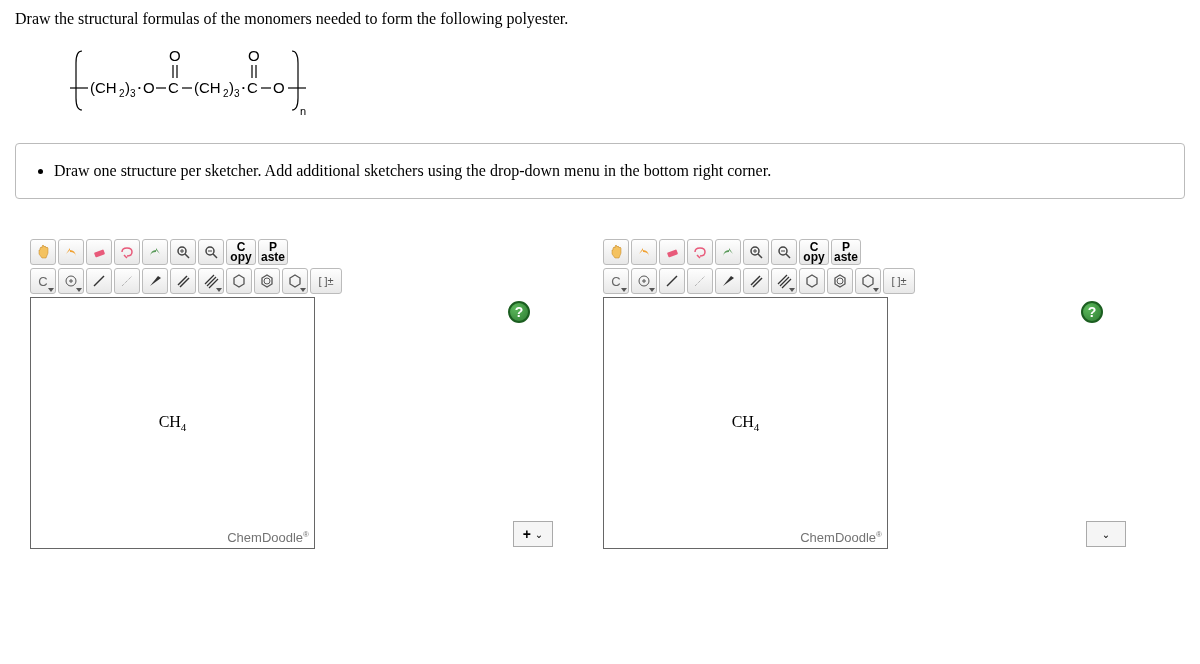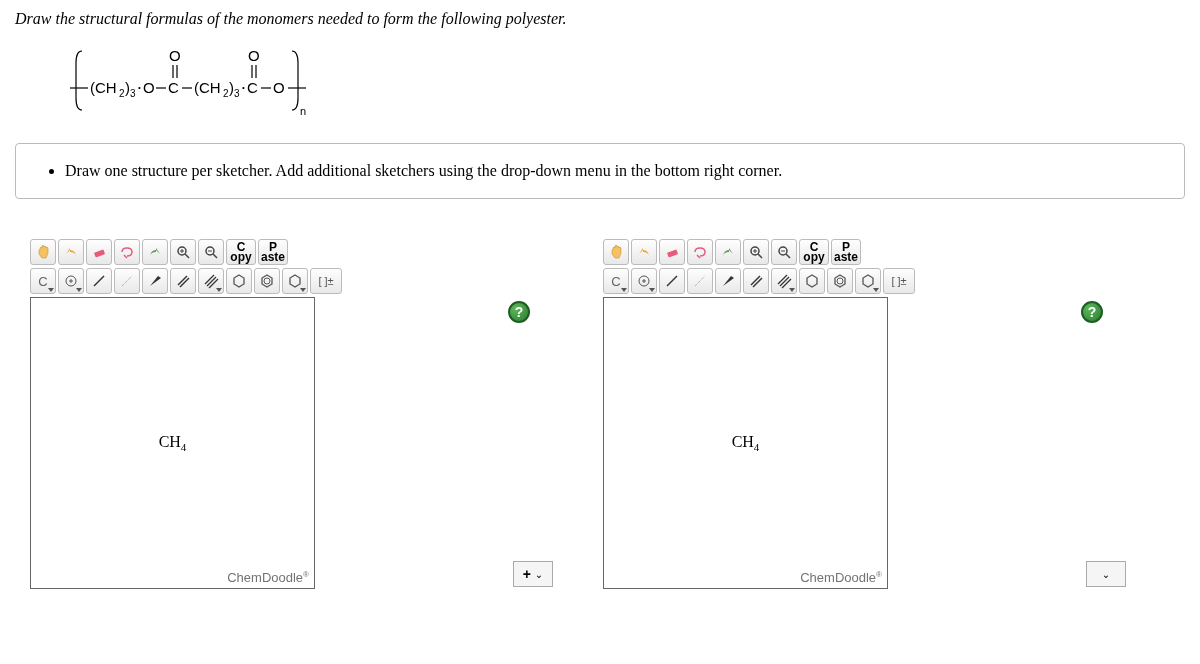--- a/index.html
+++ b/index.html
@@ -6,35 +6,34 @@
     body {
       font-family: Georgia, 'Times New Roman', serif;
       background: #fff;
       color: #000;
       padding: 10px 15px;
     }
     .question-text {
       font-size: 16px;
       margin-bottom: 15px;
       font-family: Georgia, serif;
-      font-style: italic;
     }
     .chemical-formula {
       margin: 15px 0 25px 55px;
       height: 75px;
       position: relative;
     }
     .formula-svg {
       width: 290px;
       height: 75px;
     }
     .instruction-box {
       border: 1px solid #bbb;
       border-radius: 4px;
-      padding: 18px 39px;
+      padding: 18px 28px;
       margin: 20px 0;
       font-family: Georgia, serif;
       font-size: 16px;
     }
     .instruction-box ul {
       list-style: disc;
       margin-left: 5px;
     }
     .instruction-box li {
       margin-left: 5px;
@@ -95,21 +94,21 @@
       right: 1px;
       bottom: 1px;
       width: 0;
       height: 0;
       border-left: 3px solid transparent;
       border-right: 3px solid transparent;
       border-top: 4px solid #555;
     }
     .canvas-area {
       width: 285px;
-      height: 292px;
+      height: 252px;
       border: 1px solid #666;
       background: #fff;
       position: relative;
       margin-top: 3px;
     }
     .canvas-wrapper {
       position: relative;
     }
     .help-badge {
       position: absolute;

